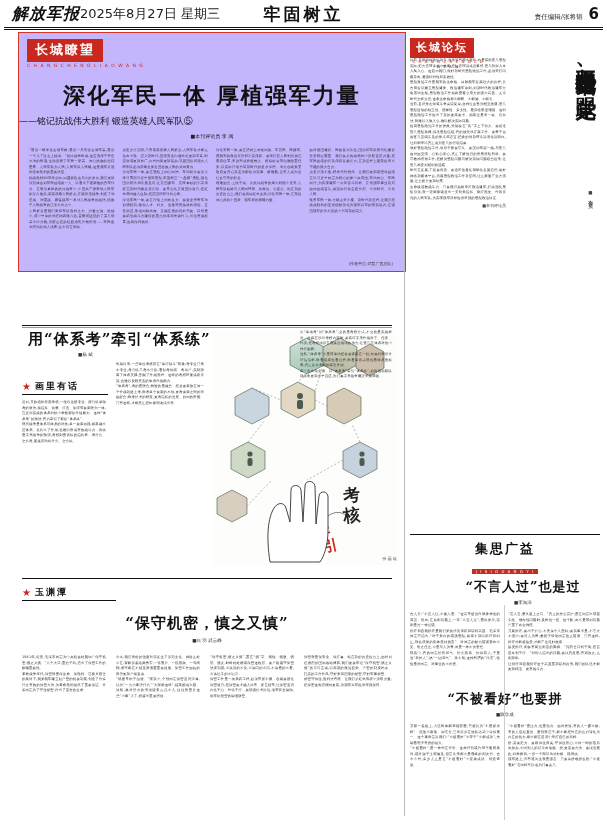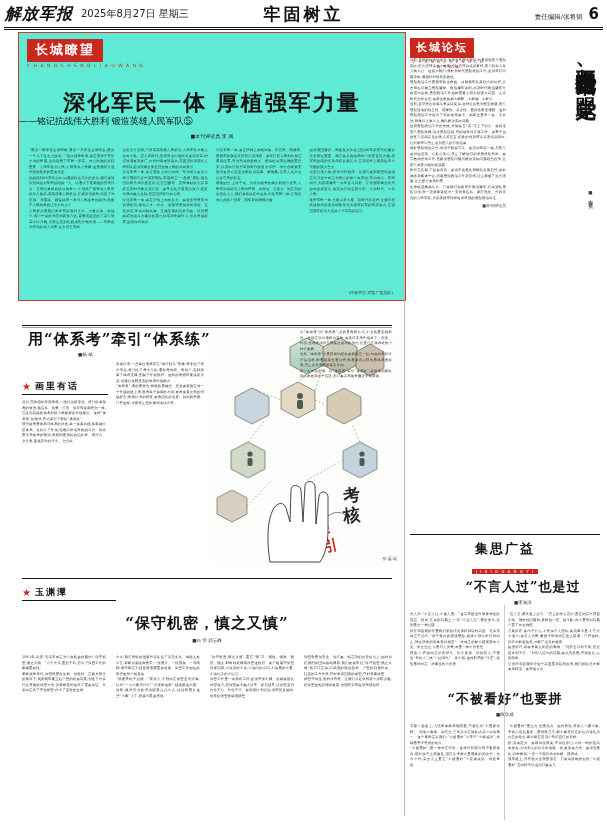--- a/index.html
+++ b/index.html
@@ -12,27 +12,27 @@
     position:relative;
   }
   .page { position:relative; width:607px; height:830px; }
 
   
   .masthead {
     position:absolute; left:0; top:0; width:607px; height:28px;
     display:flex; align-items:center;
   }
   .paper-logo {
-    margin-left:5px;
+    margin-left:12px;
     font-family:"DejaVu Serif", serif;
     font-weight:bold; font-size:16px; letter-spacing:1px;
     color:#111;
     font-style:italic;
   }
-  .issue-date { margin-left:8px; font-size:10px; color:#222; }
+  .issue-date { font-size:13px; color:#222; }
   .masthead-title {
     position:absolute; left:0; right:0; text-align:center;
     font-family:"DejaVu Serif", serif;
     font-weight:bold; font-size:17px; letter-spacing:3px;
   }
   .masthead-right {
     position:absolute; right:8px; display:flex; align-items:baseline; gap:6px;
   }
   .editor-note { font-size:6.5px; color:#222; }
   .page-num { font-size:15px; font-weight:bold; }
@@ -48,42 +48,42 @@
     font-size:3.4px;
     line-height:1.62;
     text-align:justify;
     color:#333;
     letter-spacing:0.15px;
     font-family:"DejaVu Sans", sans-serif;
   }
 
   
   .feature {
-    position:absolute; left:18px; top:32px; width:388px; height:269px;
+    position:absolute; left:18px; top:32px; width:388px; height:240px;
     border:1.5px solid #d7342a;
     box-sizing:border-box;
-    background:#5eead4;
+    background:#c4b5fd;
   }
   .badge {
     display:inline-block;
     background:#c8281e;
     color:#fff;
     font-family:"DejaVu Serif", serif;
     font-weight:bold;
     font-size:13px;
     letter-spacing:2px;
     padding:2px 8px 3px 8px;
   }
   .badge-wrap { position:absolute; left:8px; top:6px; }
   .badge-sub {
     font-size:4.5px; color:#c8281e; text-align:center;
     letter-spacing:1px; margin-top:1px;
   }
   .feature-title {
-    position:absolute; left:0; right:0; top:55px; text-align:center;
+    position:absolute; left:0; right:0; top:48px; text-align:center;
     font-family:"DejaVu Serif", serif;
     font-weight:bold; font-size:22px; letter-spacing:2px; color:#111;
   }
   .feature-sub {
     position:absolute; left:0; right:0; top:82px; 
     font-size:9px; color:#111; font-family:"DejaVu Serif", serif;
   }
   .feature-byline {
     position:absolute; left:0; right:0; top:100px; text-align:center;
     font-size:5px; color:#222;

